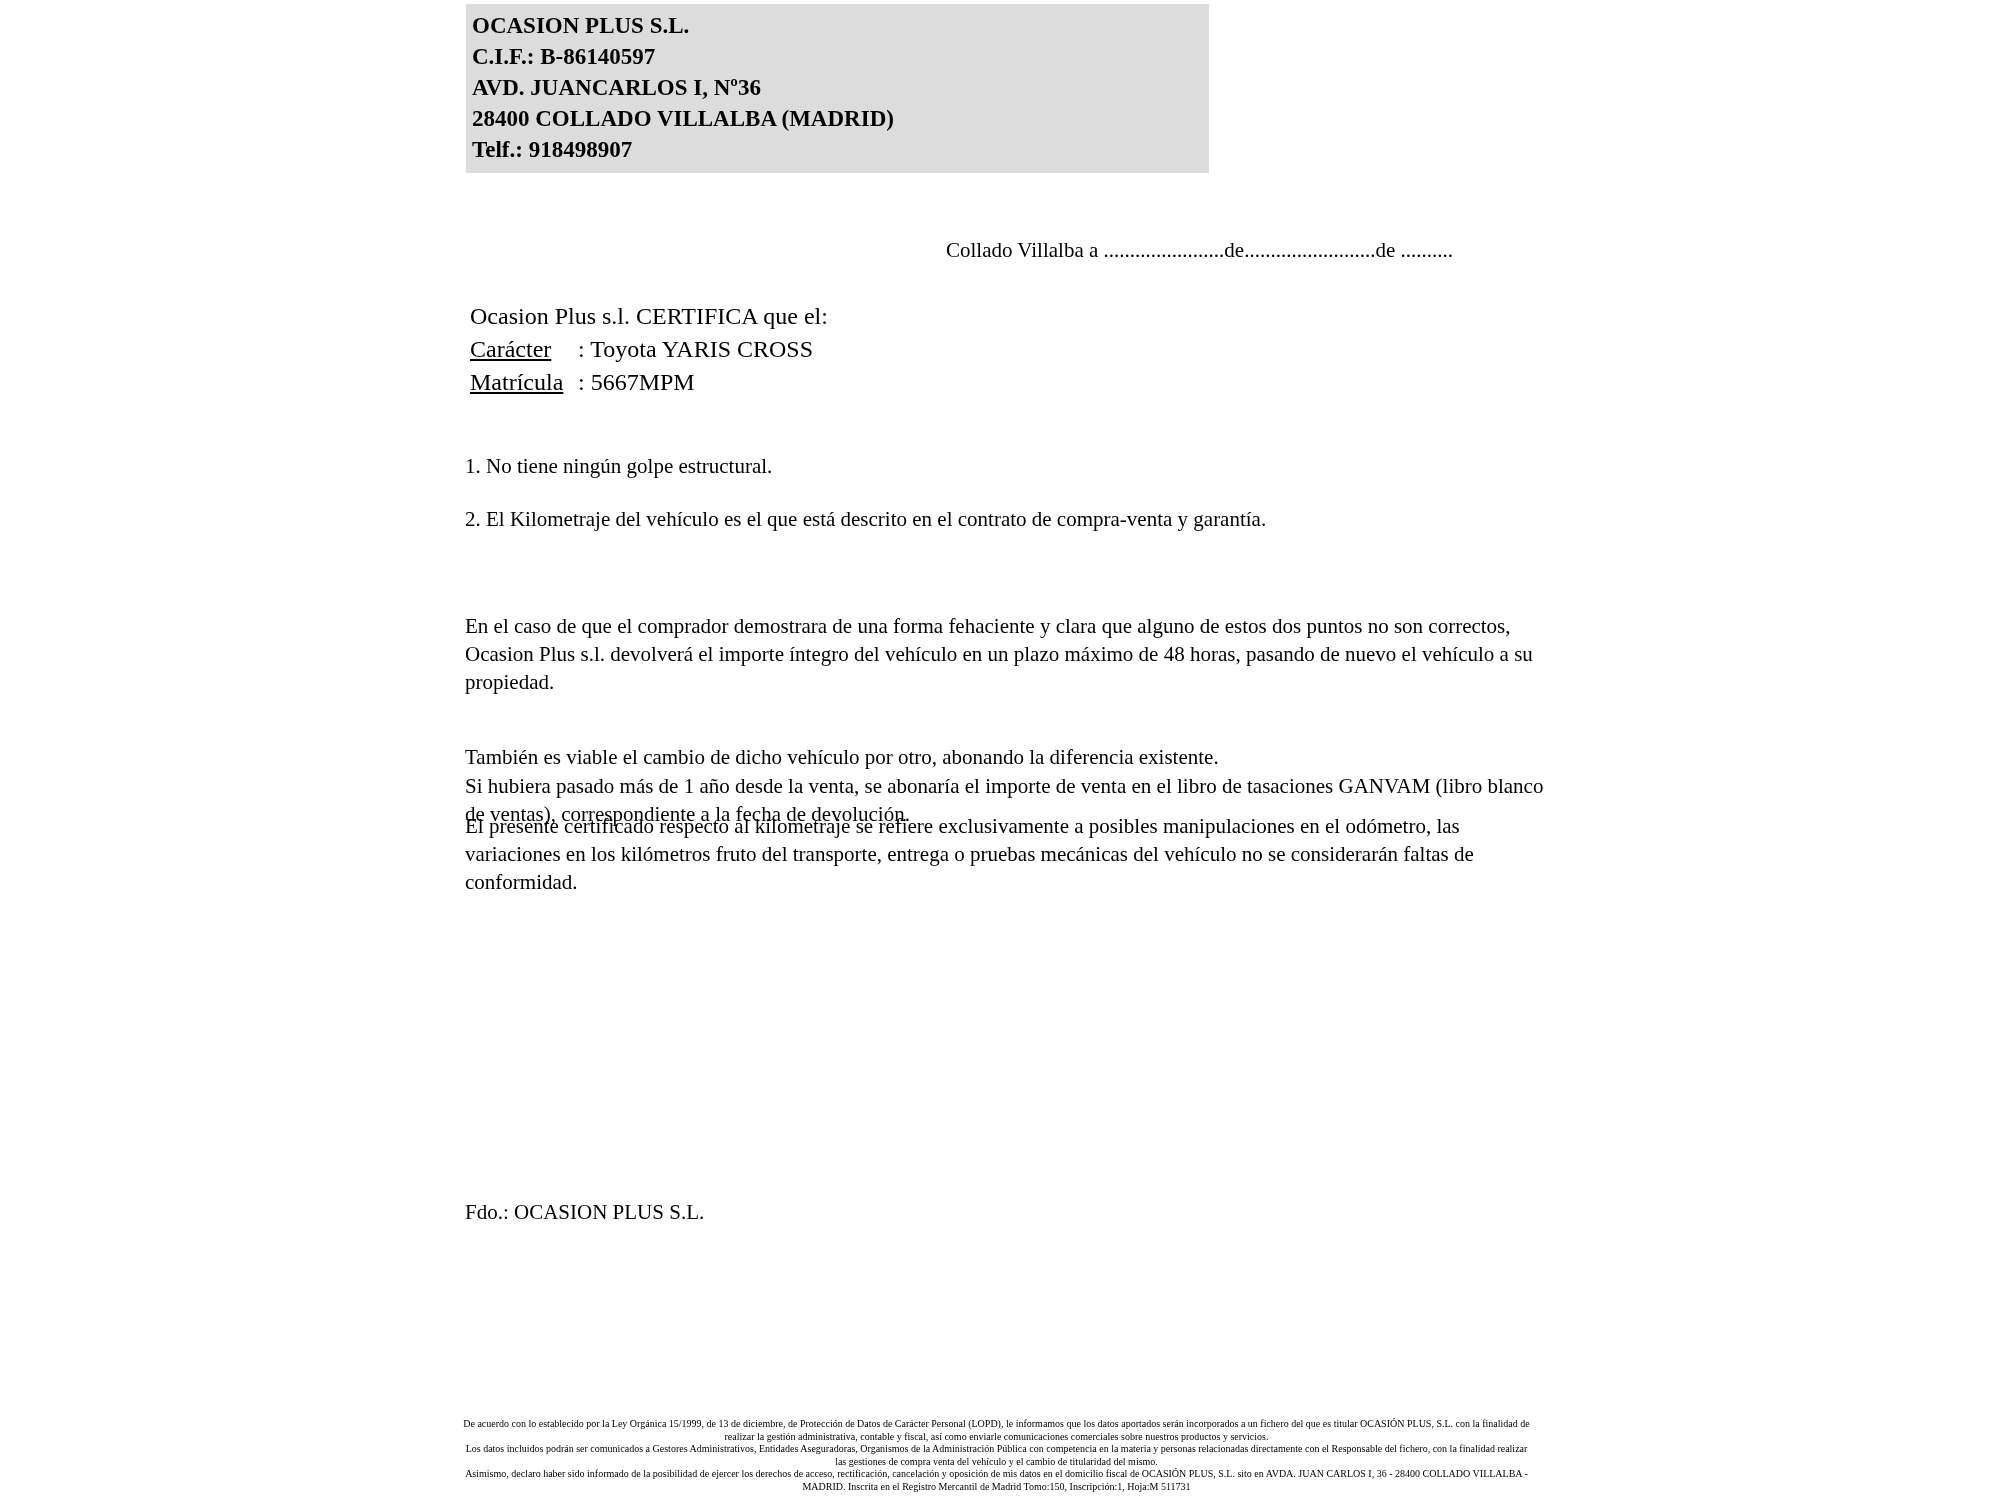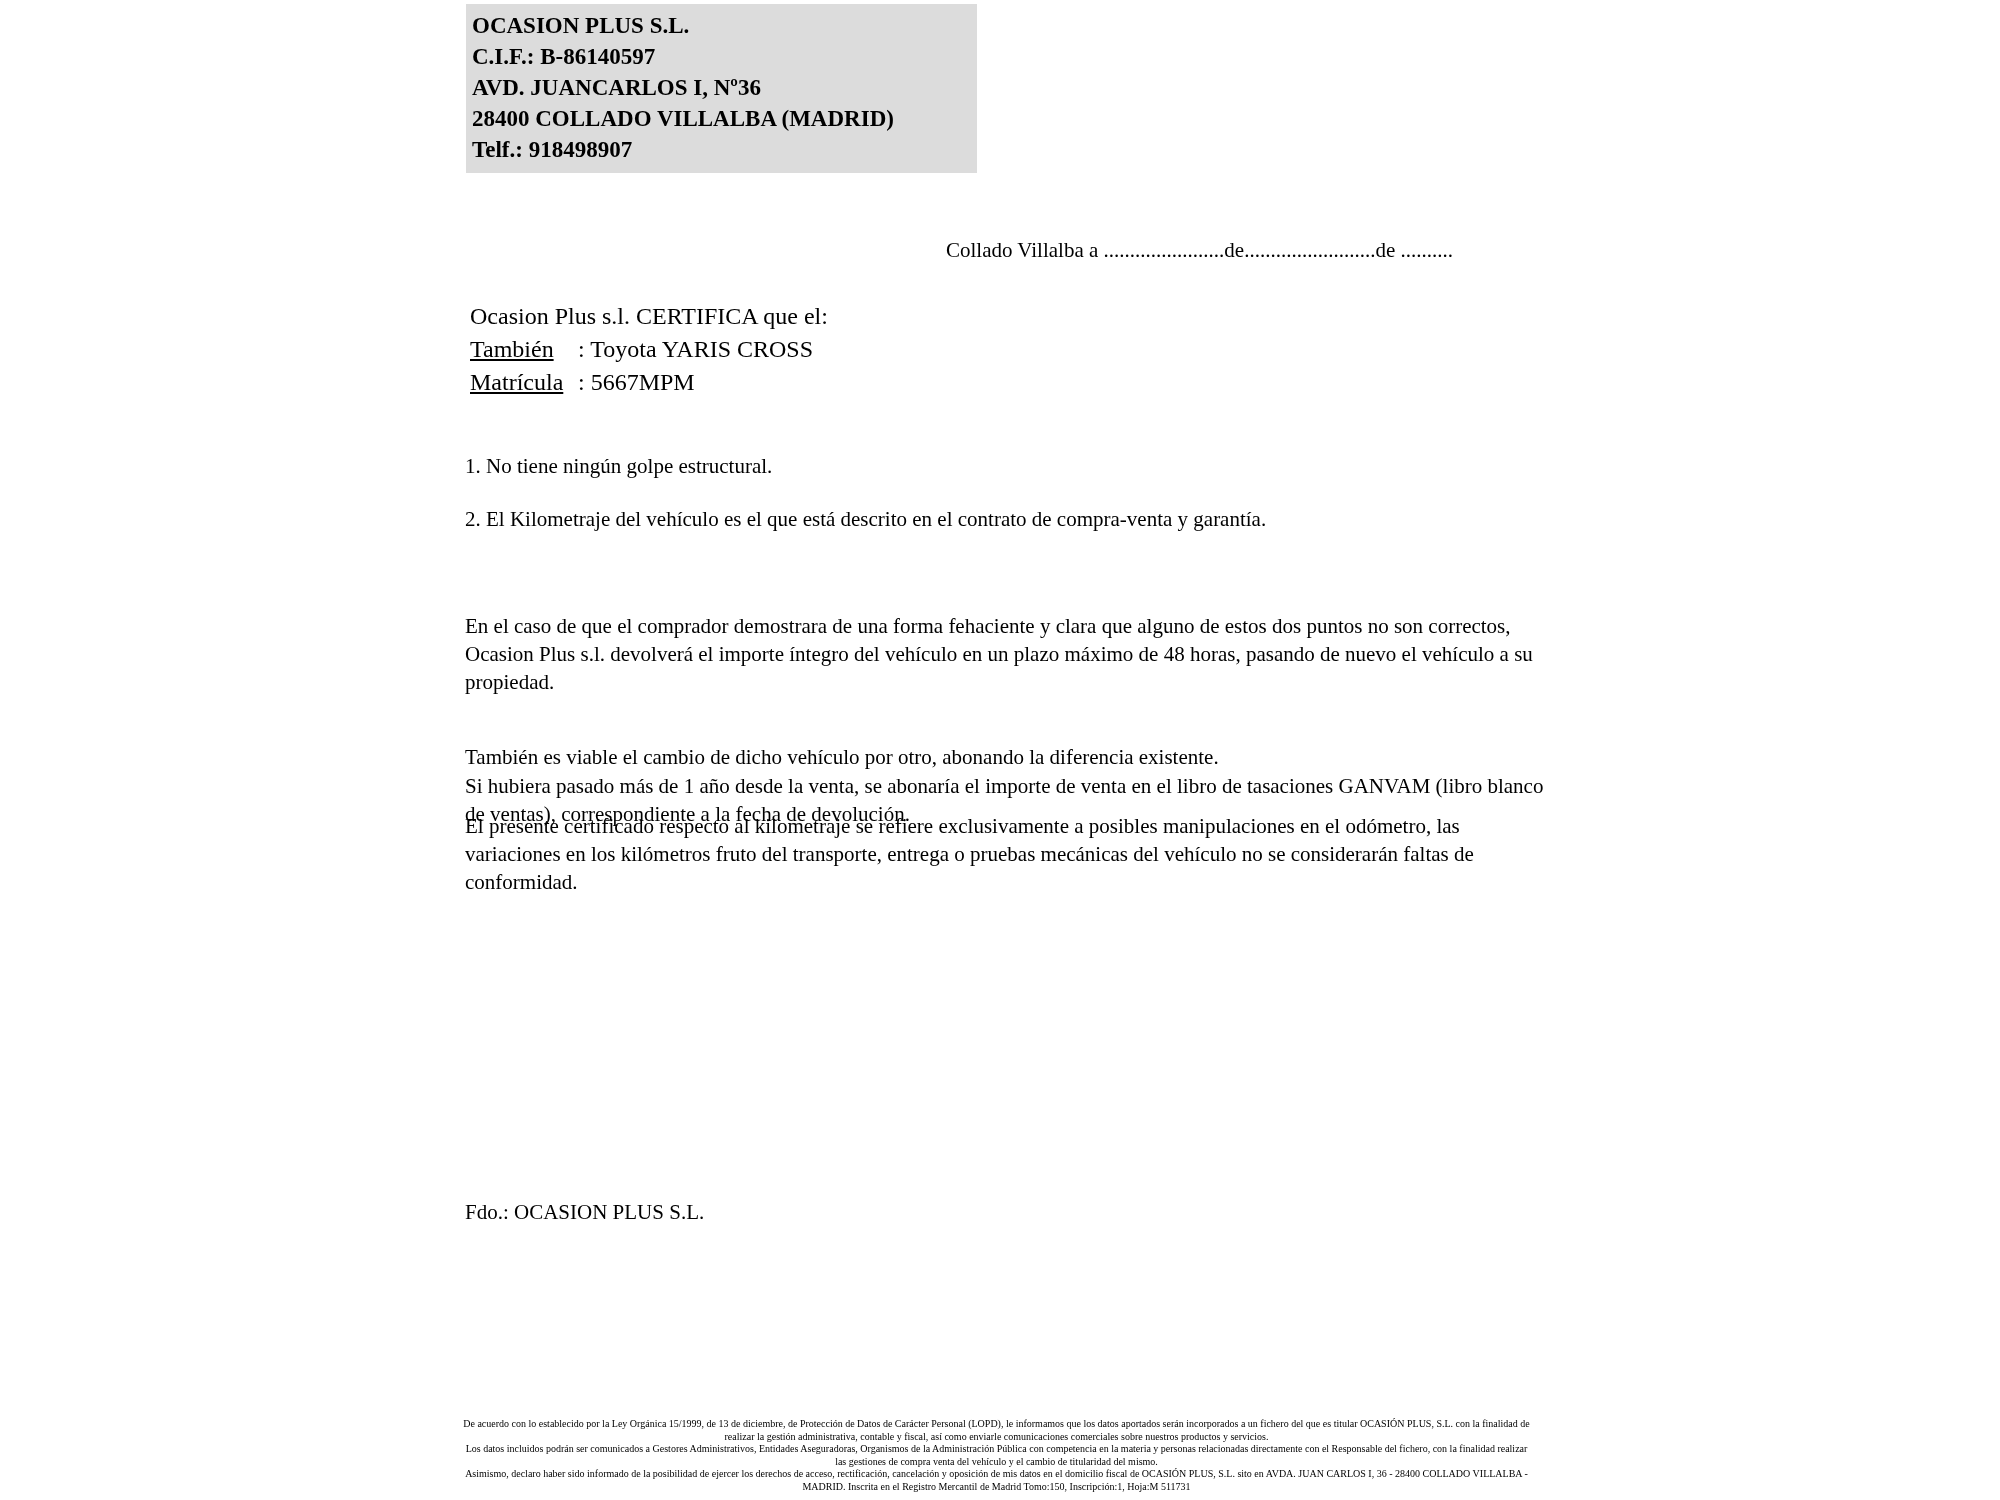--- a/index.html
+++ b/index.html
@@ -8,21 +8,21 @@
     position: relative;
     background: #ffffff;
     color: #000000;
     font-family: "Liberation Serif", "DejaVu Serif", serif;
     overflow: hidden;
   }
   .header-box {
     position: absolute;
     left: 466px;
     top: 4px;
-    width: 511px;
+    width: 743px;
     background: #dcdcdc;
     padding: 6px 10px 8px 6px;
     font-weight: bold;
     font-size: 23px;
     line-height: 31px;
   }
   .date-line {
     position: absolute;
     left: 946px;
     top: 238px;
@@ -81,21 +81,21 @@
   <div>AVD. JUANCARLOS I, Nº36</div>
   <div>28400 COLLADO VILLALBA (MADRID)</div>
   <div>Telf.: 918498907</div>
 </div>
 
 <div class="date-line">Collado Villalba a .......................de.........................de ..........</div>
 
 <div class="certify-block">
   <div>Ocasion Plus s.l. CERTIFICA que el:</div>
   <div>
-    <span class="spec-label">También</span><span>: Toyota YARIS CROSS</span>
+    <span class="spec-label">Carácter</span><span>: Toyota YARIS CROSS</span>
   </div>
   <div>
     <span class="spec-label">Matrícula</span><span>: 5667MPM</span>
   </div>
 </div>
 
 <p class="body-text point-1">1. No tiene ningún golpe estructural.</p>
 <p class="body-text point-2">2. El Kilometraje del vehículo es el que está descrito en el contrato de compra-venta y garantía.</p>
 
 <p class="body-text para-1">En el caso de que el comprador demostrara de una forma fehaciente y clara que alguno de estos dos puntos no son correctos, Ocasion Plus s.l. devolverá el importe íntegro del vehículo en un plazo máximo de 48 horas, pasando de nuevo el vehículo a su propiedad.</p>

